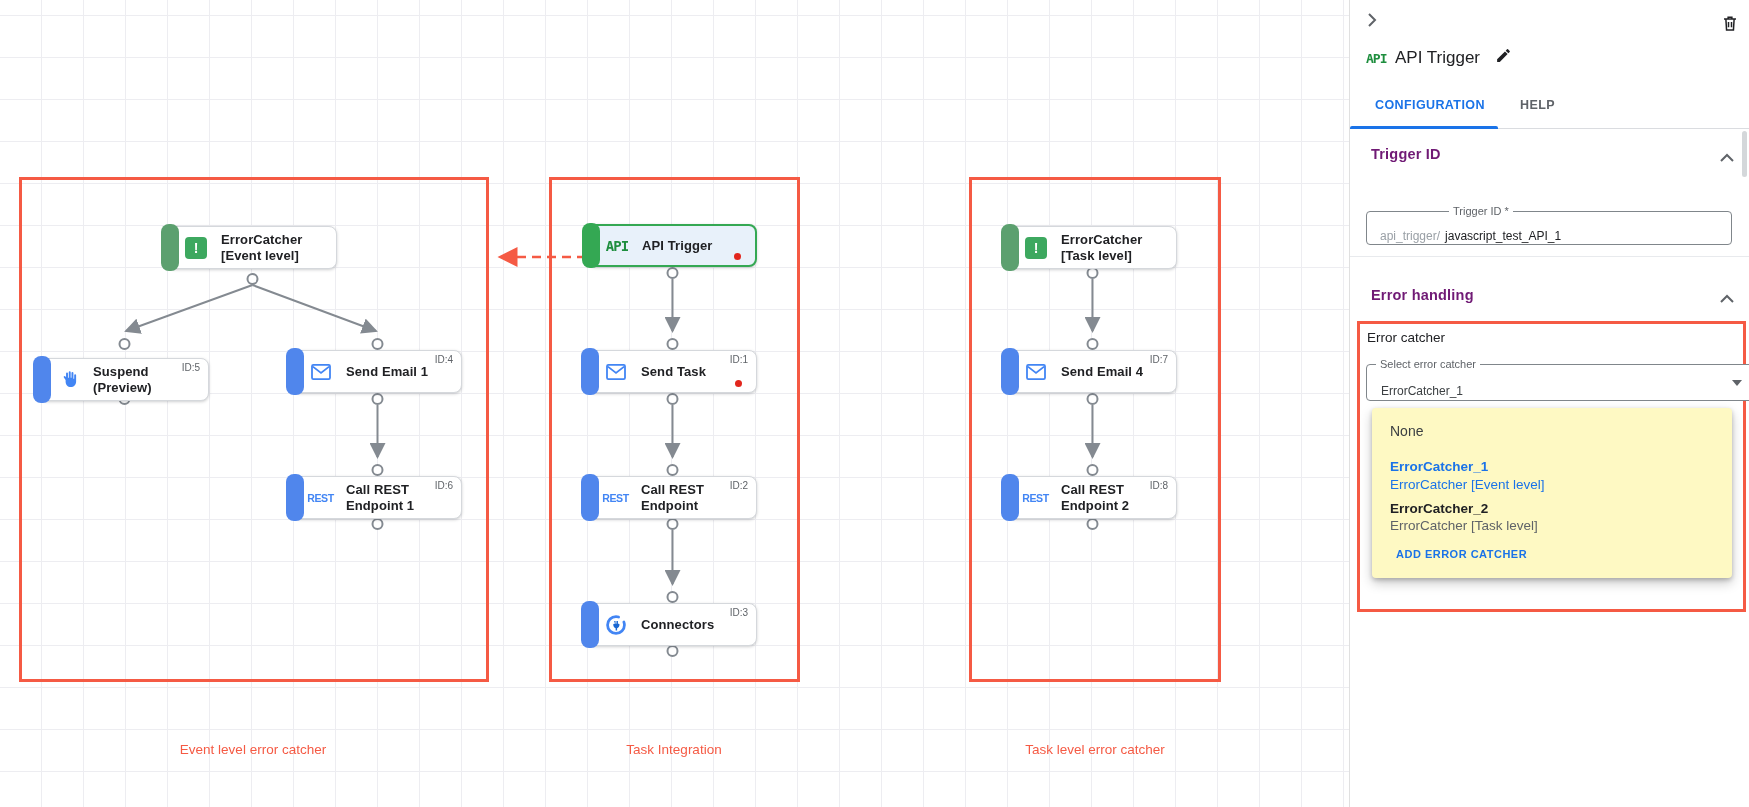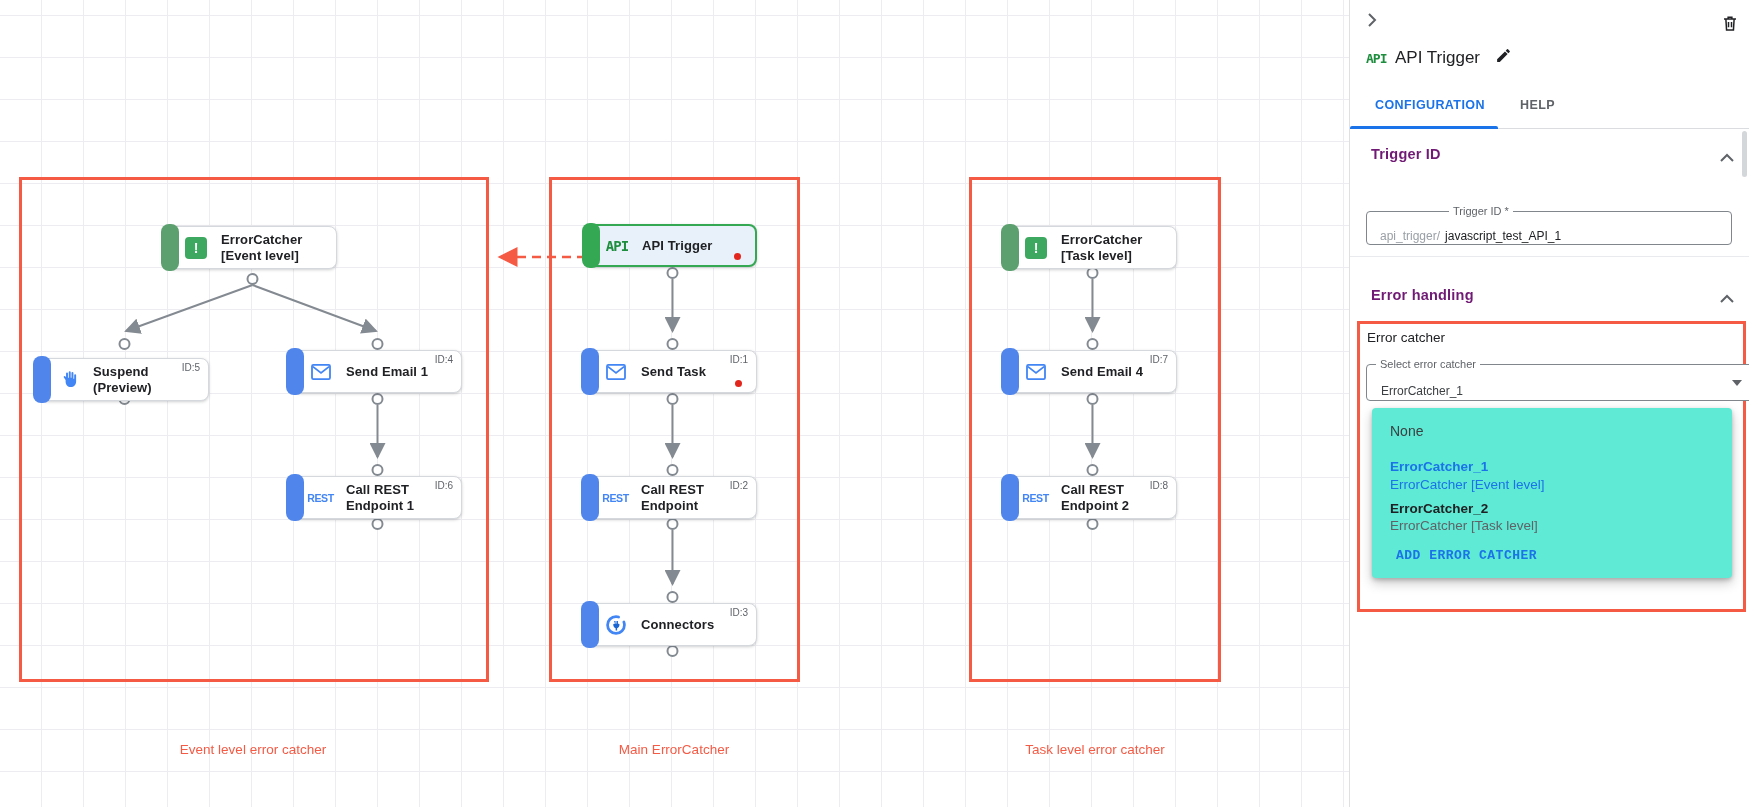--- a/index.html
+++ b/index.html
@@ -47,28 +47,28 @@
   .divider { position:absolute; left:0; right:0; height:1px; background:#e8eaed; }
 
   .outlined { position:absolute; border:1px solid #80868b; border-radius:4px; background:#fff; }
   .float-label { position:absolute; top:-7px; font-size:11px; color:#5f6368; background:#fff; padding:0 4px; white-space:nowrap; }
   .field-text { position:absolute; top:16px; bottom:0; display:flex; align-items:center; font-size:12px;text-align:center; }
   .prefix { color:#9aa0a6; margin-right:5px; }
 
   .red-frame { position:absolute; border:3px solid #f55a44; }
   .select-arrow { position:absolute; right:13px; top:15px; width:0; height:0;
                   border-left:5px solid transparent; border-right:5px solid transparent; border-top:6px solid #5f6368; }
-  .menu { position:absolute; background:#5eead4; border-radius:4px; box-shadow:0 2px 4px rgba(0,0,0,.2), 0 5px 12px rgba(0,0,0,.22); }
+  .menu { position:absolute; background:#fef9c3; border-radius:4px; box-shadow:0 2px 4px rgba(0,0,0,.2), 0 5px 12px rgba(0,0,0,.22); }
   .menu-item { position:absolute; left:18px; font-size:14px; color:#3c4043; cursor:pointer; white-space:nowrap; }
   .opt-name { font-size:13.5px; font-weight:bold; }
   .opt-desc { font-size:13.5px; }
   .blue { color:#1a73e8; }
   .dark-name { color:#202124; }
   .dark-desc { color:#5f6368; }
-  .add-btn { position:absolute; left:24px; top:140px; font-size:13px; font-weight:bold; letter-spacing:.5px; color:#1a73e8; cursor:pointer;font-family:Liberation Mono, monospace; }
+  .add-btn { position:absolute; left:24px; top:140px; font-size:11px; font-weight:bold; letter-spacing:.5px; color:#1a73e8; cursor:pointer; }
   .scroll-thumb { position:absolute; right:2px; top:131px; width:5px; height:46px; background:#d4d7da; border-radius:3px; }
   .chev { stroke:#5f6368; stroke-width:2; fill:none; }
 </style>
 </head>
 <body>
 
 <div class="canvas">
 
   <div class="group-box" style="left:19px; top:177px; width:470px; height:505px;"></div>
   <div class="group-box" style="left:549px; top:177px; width:251px; height:505px;"></div>
@@ -221,21 +221,21 @@
   <div class="node" style="left:1008px; top:476px;">
     <span class="nicon">
         <span class="rest-text">REST</span>
       </span>
     <span class="nlabel">Call REST
 Endpoint 2</span>
     <span class="nid">ID:8</span>
   </div>
 
   <div class="group-caption" style="left:103px; top:742px;">Event level error catcher</div>
-  <div class="group-caption" style="left:524px; top:742px;">Main ErrorCatcher</div>
+  <div class="group-caption" style="left:524px; top:742px;">Task Integration</div>
   <div class="group-caption" style="left:945px; top:742px;">Task level error catcher</div>
 </div>
 
 <div class="panel">
 
   <button class="icon-btn p-abs" style="left:14px; top:12px;">
     <svg width="16" height="16" viewBox="0 0 16 16">
         <path class="chev" d="M5 2 L11 8 L5 14" stroke="#3c4043"></path>
       </svg>
   </button>

